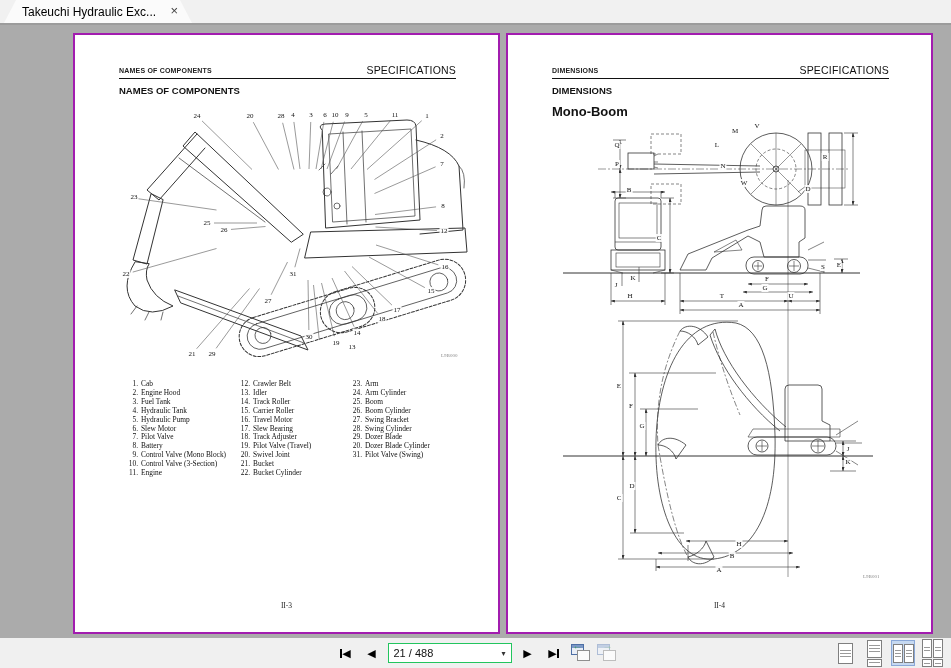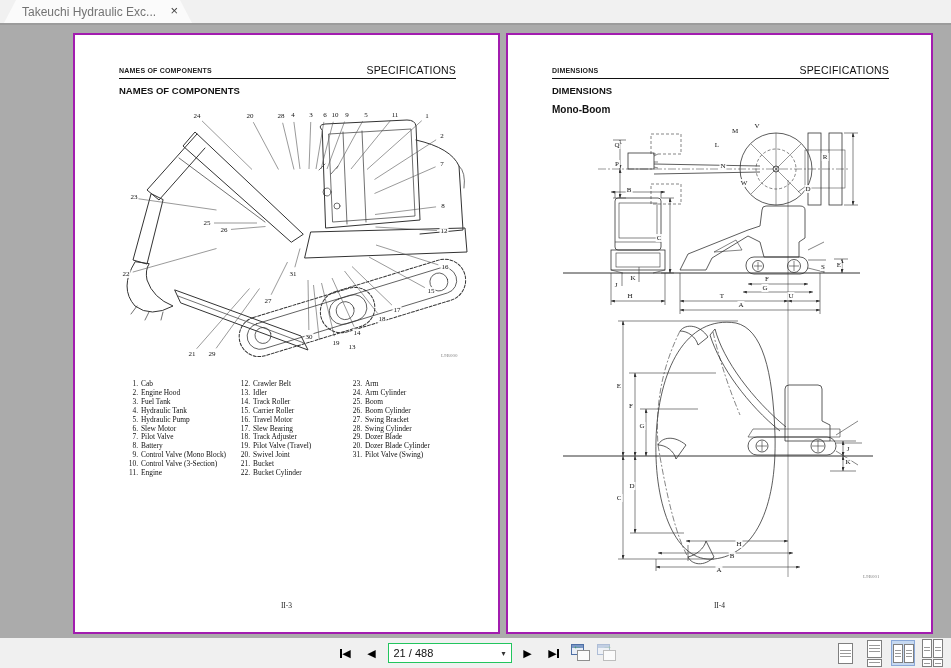--- a/index.html
+++ b/index.html
@@ -3,32 +3,32 @@
 <meta charset="utf-8">
 <style>
   html,body{margin:0;padding:0;}
   body{width:951px;height:668px;overflow:hidden;position:relative;background:#ababab;
        font-family:"Liberation Sans",sans-serif;-webkit-font-smoothing:antialiased;}
   
   .tabbar{position:absolute;left:0;top:0;width:951px;height:23px;background:#f1f1f1;}
   .tab{position:absolute;left:4px;top:0;width:188px;height:23px;background:#fbfbfb;
        clip-path:polygon(0 100%,12px 0,176px 0,188px 100%);
        display:flex;align-items:center;}
-  .tab-title{font-size:12px;color:#737373;padding-left:18px;white-space:nowrap;overflow:hidden;}
+  .tab-title{font-size:12px;color:#000000;padding-left:18px;white-space:nowrap;overflow:hidden;}
   .tab-close{position:absolute;right:14px;top:3px;font-size:13px;color:#444;cursor:pointer;line-height:16px;}
   
   .viewer{position:absolute;left:0;top:23px;width:951px;height:615px;background:#ababab;border-top:2px solid #9c9c9c;}
   .page{position:absolute;top:8px;width:423px;height:597px;background:#fff;border:2px solid #a21caf;}
   .page-left{left:73px;}
   .page-right{left:506px;}
   .hdr-small{position:absolute;left:44px;top:32px;font-size:7px;font-weight:bold;color:#222;letter-spacing:.2px;}
   .hdr-right{position:absolute;right:42px;top:29px;font-size:10.5px;color:#111;letter-spacing:.2px;}
   .hdr-rule{position:absolute;left:44px;right:42px;top:43px;height:0;border-top:1.6px solid #111;}
   .sec-title{position:absolute;left:44px;top:50px;font-size:9.5px;font-weight:bold;color:#111;}
-  .sub-title{position:absolute;left:44px;top:69px;font-size:10px;font-weight:bold;color:#111;}
+  .sub-title{position:absolute;left:44px;top:69px;font-size:13px;font-weight:bold;color:#111;}
   .pageno{position:absolute;left:0;right:0;top:566px;text-align:center;font:7.5px "Liberation Serif",serif;color:#222;}
   .figcode{position:absolute;font:5px "Liberation Serif",serif;color:#8a8a8a;}
   svg.lineart{position:absolute;left:0;pointer-events:none;}
   .callout,.dimletter{position:absolute;transform:translate(-50%,-50%);
       font:7px "Liberation Serif",serif;color:#111;background:rgba(255,255,255,.9);
       padding:0 1px;line-height:8px;white-space:nowrap;}
   
   .plist{position:absolute;top:345px;}
   .plist .row{display:flex;font:7.4px "Liberation Serif",serif;color:#111;line-height:8.9px;}
   .plist .pn{width:15px;text-align:right;margin-right:3px;flex:none;}

